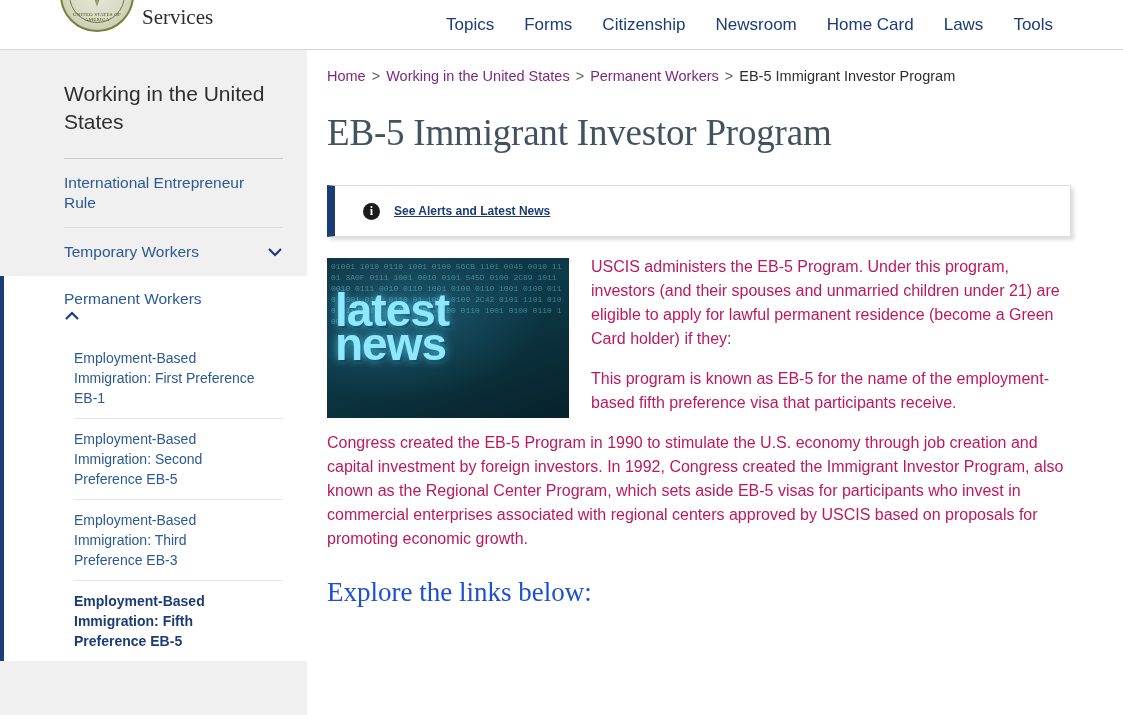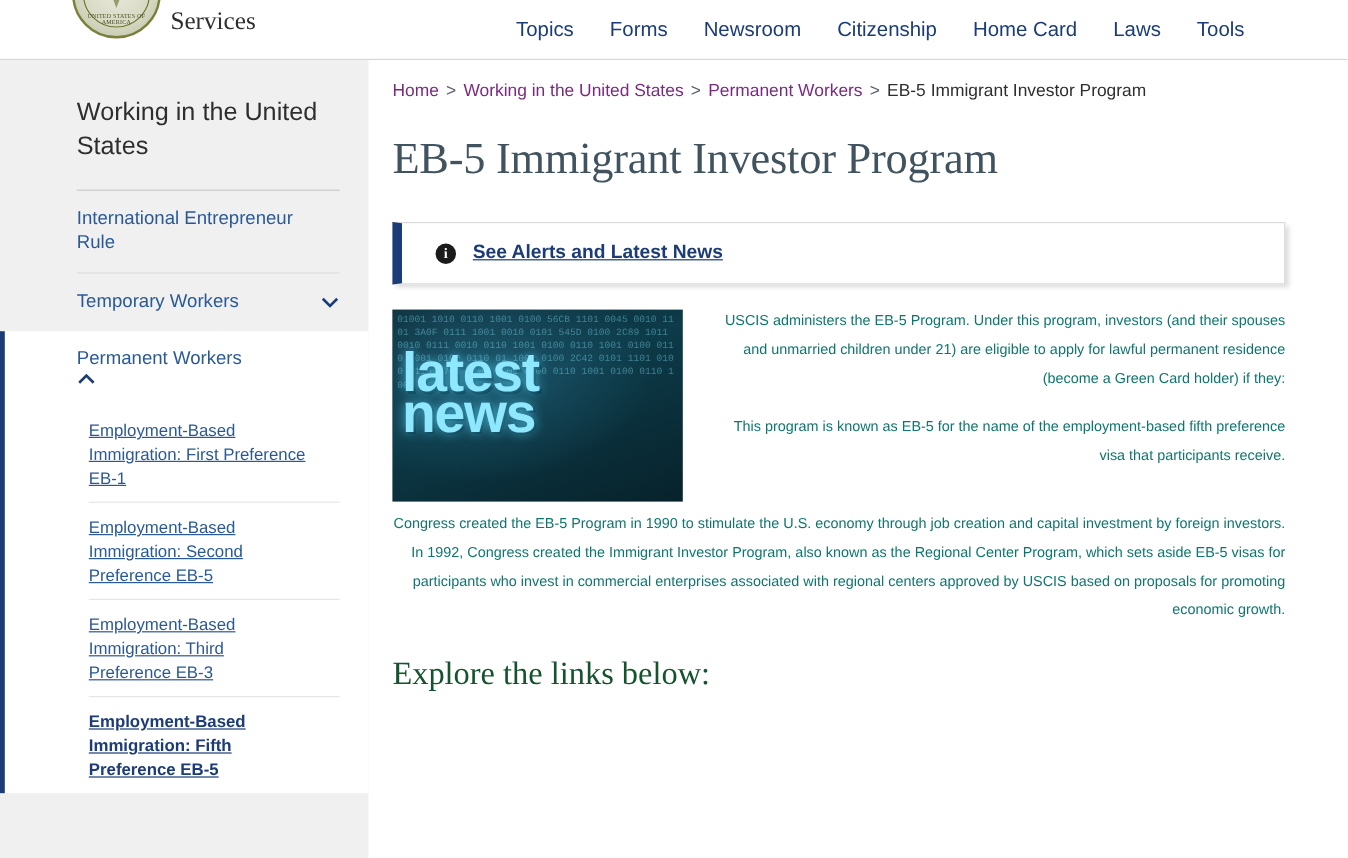--- a/index.html
+++ b/index.html
@@ -62,21 +62,21 @@
     opacity: .85;
   }
   .brand-word {
     font-family: "Liberation Serif", serif;
     font-size: 21px;
     color: #2e2e2e;
     padding-bottom: 2px;
   }
   .mainnav {
     position: absolute;
-    left: 430px; top: 0;
+    left: 446px; top: 0;
     height: 50px;
     display: flex; align-items: center; gap: 30px;
   }
   .mainnav a {
     font-size: 17px;
     color: #1b3c76;
     text-decoration: none;
     line-height: 50px;
     white-space: nowrap;
   }
@@ -139,21 +139,20 @@
     padding: 0 24px 0 70px;
   }
   .sb-sub li {
     position: relative;
     padding: 10px 26px 10px 0;
     font-size: 14px;
     line-height: 20px;
     color: #2a5995;
     border-top: 1px solid #e6e6e6;
     cursor: pointer;
-    text-decoration: underline;
   }
   .sb-sub li:first-child { border-top: none; }
   .sb-sub li.active { font-weight: 700; color: #1b3c76; }
   .sb-sub li .chev { right: 0; top: 13px; }
 
   
   .main {
     flex: 1 1 auto;
     padding: 0 52px 0 20px;
     min-width: 0;
@@ -194,21 +193,21 @@
     gap: 14px;
   }
   .info-dot {
     width: 17px; height: 17px; border-radius: 50%;
     background: #1b1b1b; color: #fff;
     font-size: 12px; font-weight: 700;
     display: flex; align-items: center; justify-content: center;
     font-family: "Liberation Serif", serif;
   }
   .alert a {
-    font-size: 16px;
+    font-size: 12px;
     color: #1b3c76;
     font-weight: 700;
     text-decoration: underline;
   }
 
   .lede { margin-top: 18px; }
   .newsimg {
     float: left;
     width: 242px; height: 160px;
     margin: 3px 22px 6px 0;
@@ -236,40 +235,39 @@
     font-size: 46px;
     line-height: 44px;
     color: #8fe8ff;
     text-shadow: 0 0 10px rgba(90,220,255,.75), 2px 2px 0 rgba(0,40,60,.6);
     letter-spacing: -1px;
   }
   .newsimg .w1 { top: 30px; }
   .newsimg .w2 { top: 64px; }
 
   .main p {
-    font-size: 12px;
+    font-size: 16px;
     line-height: 24px;
     margin: 0 0 16px 0;
-    color: #0f766e;
-    text-align: right;
+    color: #be185d;
   }
   .main ul.bullets {
     margin: 0 0 16px 0;
     padding-left: 22px;
   }
   .main ul.bullets li {
     font-size: 16px;
     line-height: 24px;
     margin-bottom: 10px;
   }
   h2.explore {
     font-family: "Liberation Serif", serif;
     font-weight: 400;
     font-size: 27px;
-    color: #14532d;
+    color: #1d4ed8;
     margin: 26px 0 5px 0;
   }
   .clearfix::after { content: ""; display: block; clear: both; }
 </style>
 </head>
 <body>
 
 <div class="page">
 
   <div class="topbar">
@@ -277,22 +275,22 @@
       <div class="seal">
         <div class="seal-eagle"></div>
         <div class="seal-text">UNITED STATES OF AMERICA</div>
       </div>
       <div class="brand-word">Services</div>
     </div>
 
     <nav class="mainnav">
       <a href="#">Topics</a>
       <a href="#">Forms</a>
+      <a href="#">Citizenship</a>
       <a href="#">Newsroom</a>
-      <a href="#">Citizenship</a>
       <a href="#">Home Card</a>
       <a href="#">Laws</a>
       <a href="#">Tools</a>
     </nav>
   </div>
 
   <div class="body-wrap">
 
     <aside class="sidebar">
       <div class="sb-inner">

